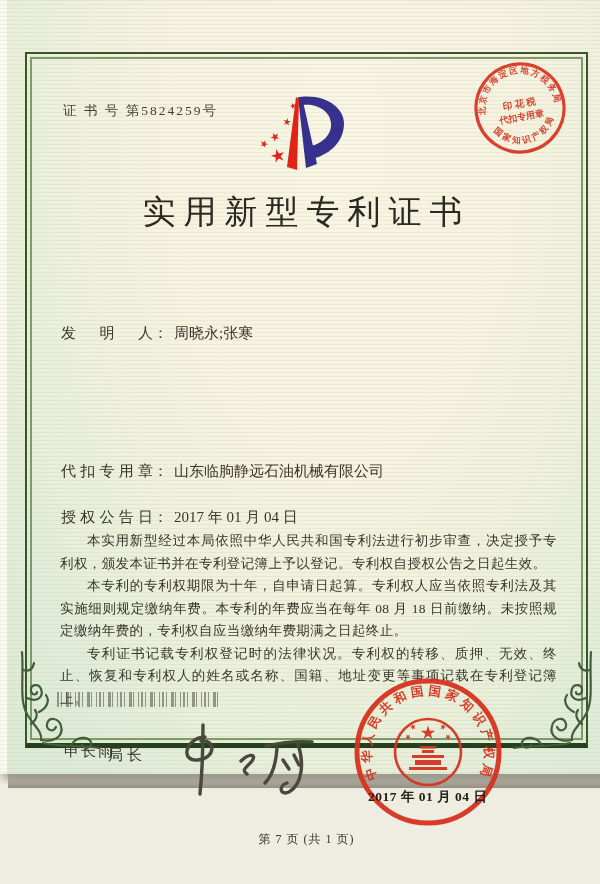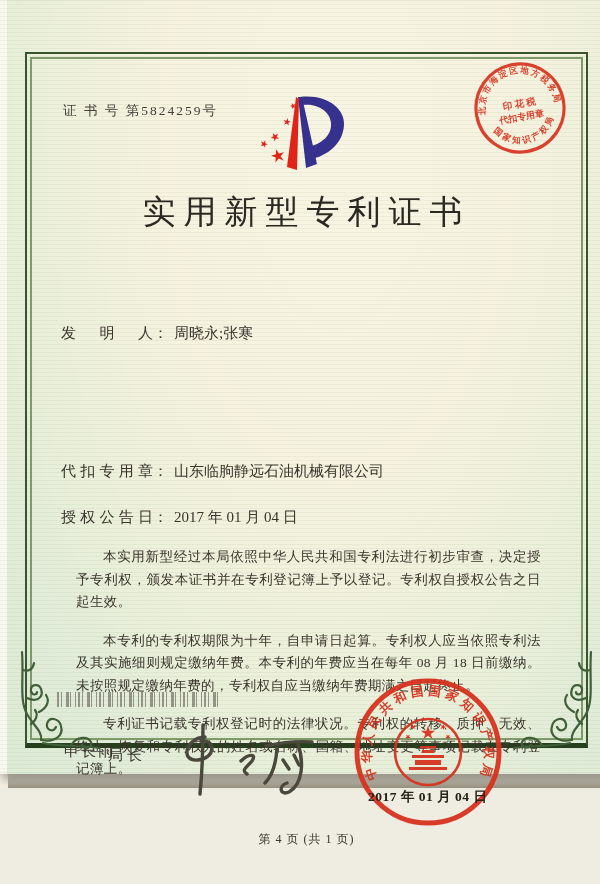--- a/index.html
+++ b/index.html
@@ -34,21 +34,21 @@
     position:absolute;left:25px;right:27px;top:190px;text-align:center;
     font-size:33px;font-weight:normal;letter-spacing:8px;color:#2c2822;
   }
   .field{position:absolute;left:61px;font-size:15px;color:#3a352c;white-space:nowrap;}
   .flabel{display:inline-block;width:92px;text-align:justify;text-align-last:justify;}
   .fcolon{display:inline-block;margin-right:6px;}
   .paras{
     position:absolute;left:60px;right:58px;top:530px;
     font-size:13.5px;line-height:22.5px;color:#3b362d;text-align:justify;letter-spacing:0.4px;
   }
-  .paras p{margin:16px;text-indent:2em;}
+  .paras p{margin:0;text-indent:2em;}
   .barcode{
     position:absolute;left:57px;top:692px;width:163px;height:15px;opacity:.6;
     background:repeating-linear-gradient(90deg,
       #5d5a50 0 2px, transparent 2px 4px,
       #5d5a50 4px 5px, transparent 5px 9px,
       #5d5a50 9px 12px, transparent 12px 13px,
       #5d5a50 13px 14px, transparent 14px 18px,
       #5d5a50 18px 19px, transparent 19px 21px);
   }
   .signer-title{position:absolute;left:64px;top:746px;font-size:15px;color:#3a352c;letter-spacing:4px;margin-left:44px;}
@@ -193,15 +193,15 @@
         <path d="M28,90 C41,93 51,86 48,76 C46,68 36,66 34,74 C33,80 40,83 43,77"></path>
         <path d="M14,48 C24,53 31,47 28,39 C26,33 17,34 18,41 C19,46 24,45 24,42"></path>
         <path d="M10,20 C16,22 20,19 21,13"></path>
         <path d="M26,62 C34,58 37,51 33,45"></path>
         <path d="M30,93 C48,97 66,95 86,98"></path>
         <path d="M58,95 C64,86 75,86 78,92 C80,97 72,100 69,95"></path>
         <path d="M18,74 C24,70 25,64 22,60"></path>
       </g>
     </svg>
 
-    <div class="footer">第 4 页 (共 1 页)</div>
+    <div class="footer">第 7 页 (共 1 页)</div>
   </div>
 </div>
 
 </body></html>

